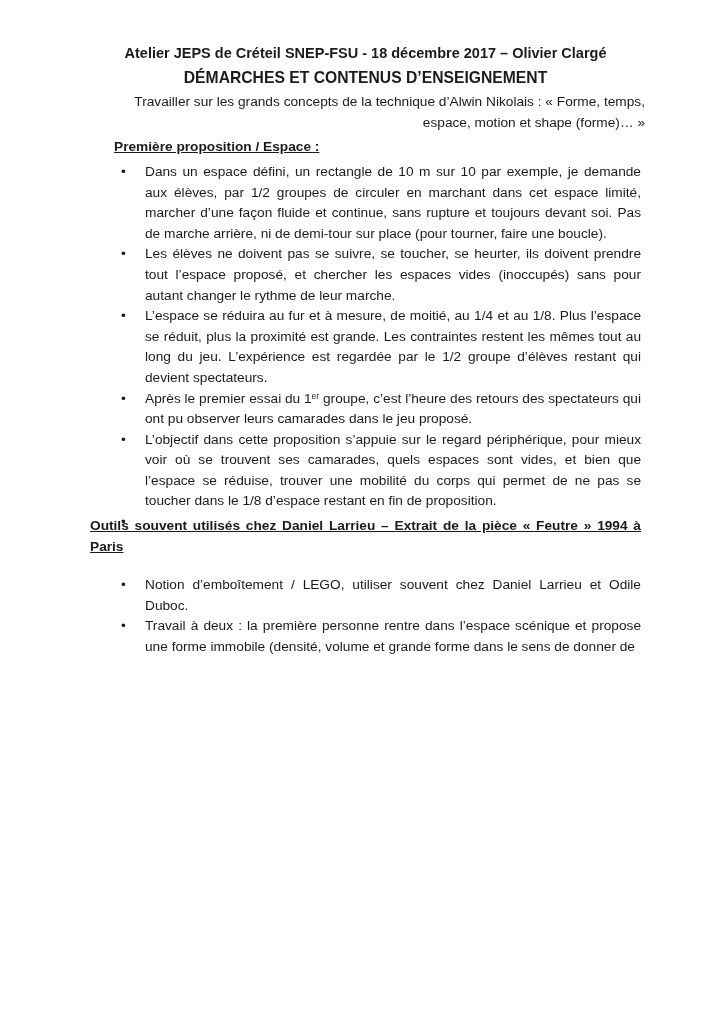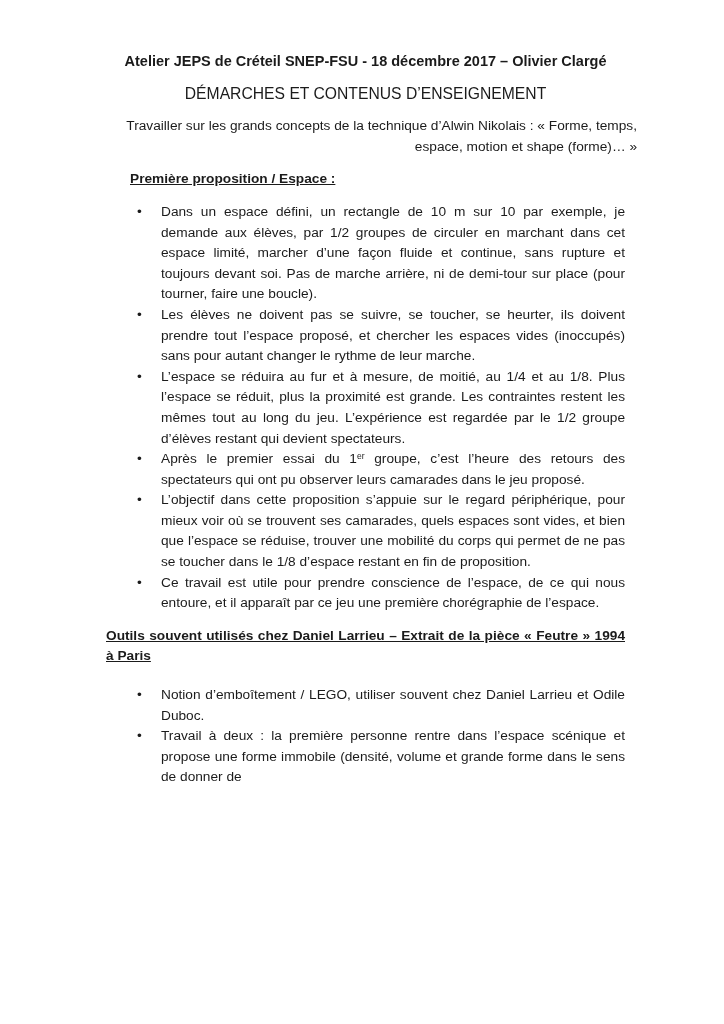--- a/index.html
+++ b/index.html
@@ -9,30 +9,30 @@
     height: 1024px;
     box-sizing: border-box;
     background: #ffffff;
     color: #1b1b1b;
     font-family: "Liberation Sans", "DejaVu Sans", sans-serif;
     font-size: 13.7px;
     line-height: 20.6px;
     padding: 39px 75px 0 82px;
     overflow: hidden;
   }
-  .page p, .page div, .page ul { margin: 12px; padding: 0; }
+  .page p, .page div, .page ul { margin: 4px; padding: 0; }
   .doc-title {
     font-size: 14.5px;
     font-weight: bold;
     text-align: center;
     margin-bottom: 27px;
   }
   .doc-heading {
     font-size: 15.7px;
-    font-weight: normal;
+    font-weight: bold;
     text-align: center;
     white-space: nowrap;
   }
   .doc-subtitle { text-align: right; }
   .b { font-weight: bold; padding-left: 24px; }
   .u { text-decoration: underline; }
   .just { text-align: justify; }
   .sec1 { margin-top: 19px; }
   .sec2 { margin-top: 15px; font-weight: bold; }
   .sec3 { margin-top: 14px; }
@@ -65,21 +65,21 @@
   <div class="doc-subtitle">Travailler sur les grands concepts de la technique d’Alwin Nikolais : « Forme, temps, espace, motion et shape (forme)… »</div>
 
   <div class="sec1">
     <div><span class="b u">Première proposition / Espace :</span></div>
     <ul class="bullets">
       <li><span class="marker">•</span><span>Dans un espace défini, un rectangle de 10 m sur 10 par exemple, je demande aux élèves, par 1/2 groupes de circuler en marchant dans cet espace limité, marcher d’une façon fluide et continue, sans rupture et toujours devant soi. Pas de marche arrière, ni de demi-tour sur place (pour tourner, faire une boucle).</span></li>
       <li><span class="marker">•</span><span>Les élèves ne doivent pas se suivre, se toucher, se heurter, ils doivent prendre tout l’espace proposé, et chercher les espaces vides (inoccupés) sans pour autant changer le rythme de leur marche.</span></li>
       <li><span class="marker">•</span><span>L’espace se réduira au fur et à mesure, de moitié, au 1/4 et au 1/8. Plus l’espace se réduit, plus la proximité est grande. Les contraintes restent les mêmes tout au long du jeu. L’expérience est regardée par le 1/2 groupe d’élèves restant qui devient spectateurs.</span></li>
       <li><span class="marker">•</span><span>Après le premier essai du 1</span><sup class="ord">er</sup><span> groupe, c’est l’heure des retours des spectateurs qui ont pu observer leurs camarades dans le jeu proposé.</span></li>
       <li><span class="marker">•</span><span>L’objectif dans cette proposition s’appuie sur le regard périphérique, pour mieux voir où se trouvent ses camarades, quels espaces sont vides, et bien que l’espace se réduise, trouver une mobilité du corps qui permet de ne pas se toucher dans le 1/8 d’espace restant en fin de proposition.</span></li>
-      <li><span class="marker">•</span><span>Ce travail est utile pour prendre conscience de l’espace, de ce qui nous entoure, et il apparaît par ce jeu une première chorégraphie de l’espace.</span></li>
+      <li><span class="marker">•</span></li>
     </ul>
   </div>
 
   <div class="sec2">
   </div>
 
   <div class="sec3">
     <div class="b u just">Outils souvent utilisés chez Daniel Larrieu – Extrait de la pièce « Feutre » 1994 à Paris</div>
     <ul class="bullets">
       <li><span class="marker">•</span><span>Notion d’emboîtement / LEGO, utiliser souvent chez Daniel Larrieu et Odile Duboc.</span></li>

